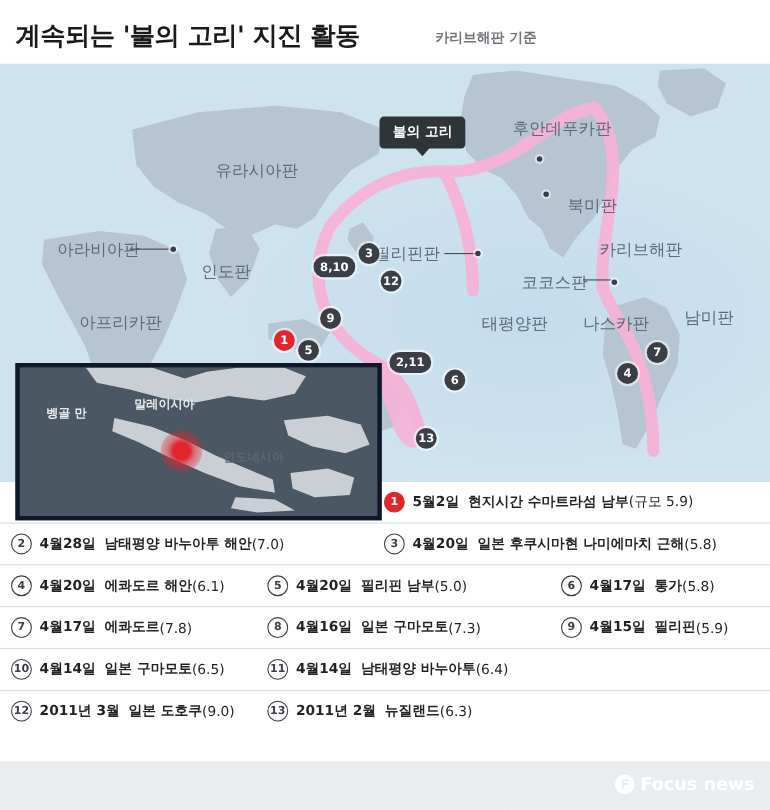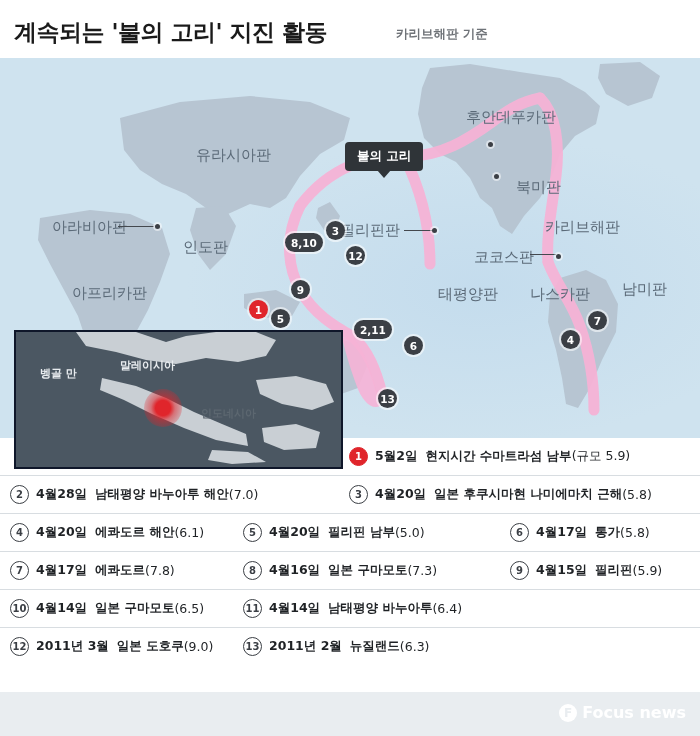--- a/index.html
+++ b/index.html
@@ -42,21 +42,21 @@
   }
 
   
   .ring{position:absolute;left:0;top:0;width:700px;height:380px;}
 
   
   .callout{
     position:absolute;left:345px;top:48px;
     background:#2f3438;color:#fff;
     font-size:12.5px;font-weight:bold;
-    padding:6px 12px;border-radius:4px;margin-top:36px;
+    padding:6px 12px;border-radius:4px;
   }
   .callout:after{
     content:"";position:absolute;left:32px;bottom:-7px;
     border-left:7px solid transparent;border-right:7px solid transparent;
     border-top:8px solid #2f3438;
   }
 
   
   .pin{
     position:absolute;
@@ -70,21 +70,21 @@
   .pin.wide{width:auto;height:19px;border-radius:10px;padding:0 6px;}
   .pin-dot{
     position:absolute;width:5px;height:5px;border-radius:50%;
     background:#3b3f45;box-shadow:0 0 0 2px rgba(255,255,255,.5);
   }
   .leader{position:absolute;background:#44484e;height:1px;}
 
   
   .inset{
     position:absolute;left:14px;top:330px;width:325px;height:135px;
-    background:#4a5560;border:2px solid #0f172a;
+    background:#4a5560;border:4px solid #0f172a;
     overflow:hidden;
   }
   .inset .sea{position:absolute;inset:0;background:#4b5762;}
   .inset .ilabel{position:absolute;font-size:11px;font-weight:bold;color:#e8ecef;white-space:nowrap;}
   .inset .ilabel.dk{color:#5c6770;}
   .mag-box{
     position:absolute;left:16px;top:70px;
     background:#e0252b;color:#fff;font-weight:bold;font-size:15px;
     padding:4px 10px;
   }

